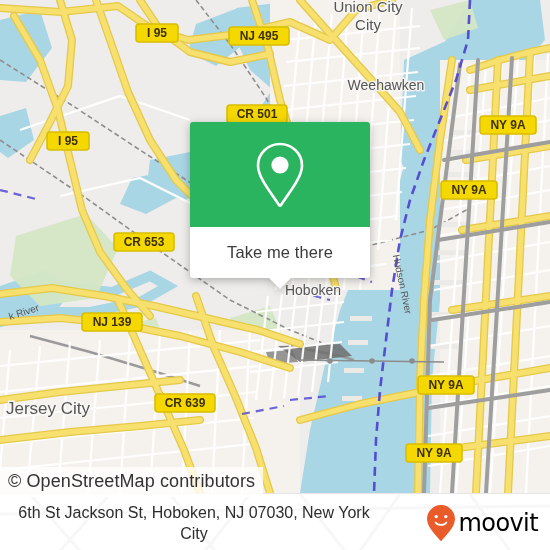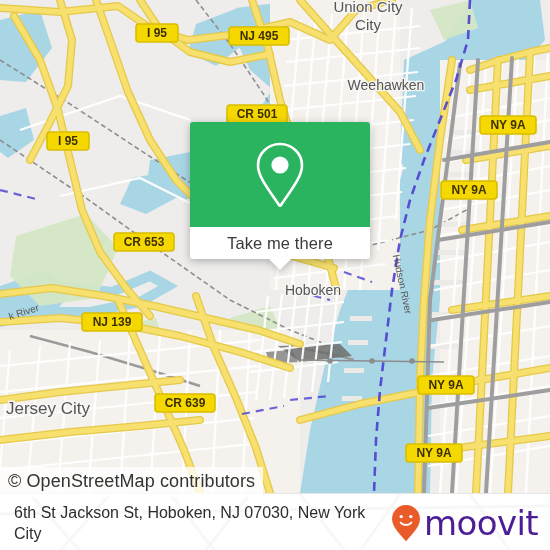--- a/index.html
+++ b/index.html
@@ -28,21 +28,21 @@
   .card{
     position:absolute;left:190px;top:122px;width:180px;
     z-index:60;
     filter:drop-shadow(0 2px 4px rgba(0,0,0,0.28));
   }
   .card-top{
     background:#2bb45f;height:105px;border-radius:3px 3px 0 0;
     display:flex;align-items:center;justify-content:center;
   }
   .card-bottom{
-    background:#fff;border-radius:0 0 3px 3px;height:32px;
+    background:#fff;border-radius:0 0 3px 3px;height:51px;
     display:flex;align-items:center;justify-content:center;
   }
   .card-label{font-size:16.5px;color:#3b3b3b;letter-spacing:0.1px;}
   .card-tail{
     width:0;height:0;margin:0 auto;
     border-left:11px solid transparent;
     border-right:11px solid transparent;
     border-top:11px solid #fff;
   }
 
@@ -53,29 +53,29 @@
     border-top:1px solid #e6e6e6;
     display:flex;align-items:center;
     overflow:hidden;
   }
   .footer-watermark{
     position:absolute;left:0;top:0;width:550px;height:57px;opacity:0.055;
   }
   .addr{
     position:relative;z-index:2;
     margin-left:14px;width:360px;
-    font-size:16px;line-height:21px;color:#2d2d2d;
+    font-size:16px;line-height:21px;color:#2d2d2d;text-align:center;
   }
   .brand{
     position:relative;z-index:2;
     margin-left:auto;margin-right:12px;
     display:flex;align-items:center;gap:3px;
   }
   .brand-word{
-    font-size:34px;color:#4c1d95;letter-spacing:-0.6px;
+    font-size:24px;color:#000000;letter-spacing:-0.6px;
     font-family:"DejaVu Sans",sans-serif;font-weight:400;
   }
 
   
   .shield-txt{font-family:"Liberation Sans",sans-serif;font-weight:bold;}
   .place-txt{font-family:"Liberation Sans",sans-serif;fill:#555;}
 </style>
 </head>
 <body>
 

